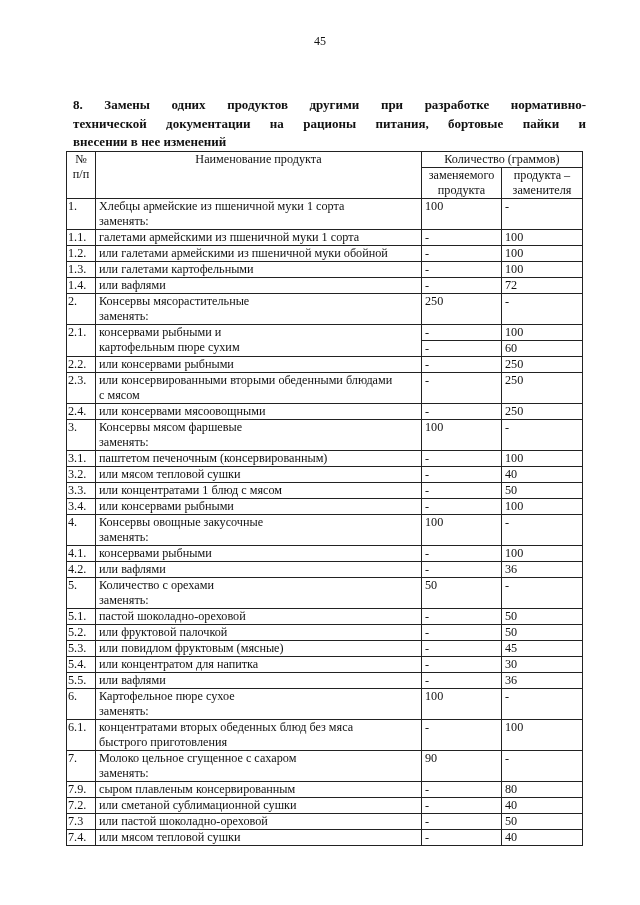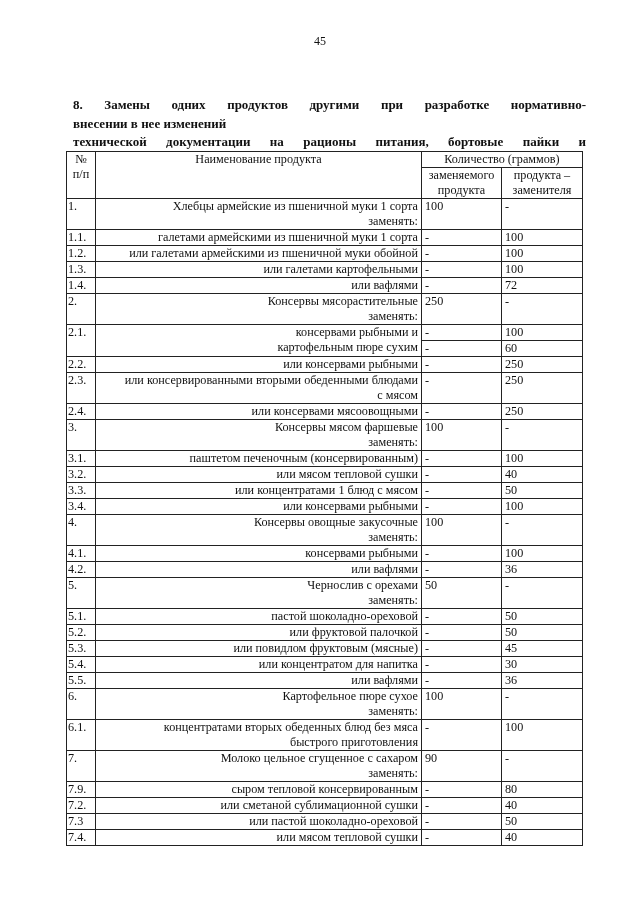--- a/index.html
+++ b/index.html
@@ -13,35 +13,35 @@
     .heading .line { display: block; text-align: justify; text-align-last: justify; }
     .heading .line.last { text-align-last: left; }
     table.subs { position: absolute; top: 151px; left: 66px; width: 516px;
                  border-collapse: collapse; table-layout: fixed; font-size: 12.2px; }
     table.subs td, table.subs th { border: 1px solid #222; padding: 0 3px; vertical-align: top;
                  font-weight: normal; line-height: 15px; }
     table.subs th { text-align: center; }
     col.c-num { width: 29px; } col.c-name { width: 326px; }
     col.c-a { width: 80px; } col.c-b { width: 81px; }
     .num { padding-left: 1px !important; }
-    td.name { padding-left: 5px; text-align: right; }
+    td.name { padding-left: 5px; }
     .sub-h { text-align: right; }
     tr.r1 td { height: 14px; }
     tr.r2 td { height: 29px; }
     .twoline span { display: block; }
   </style>
 </head>
 <body>
 
 <div class="page-number">45</div>
 
 <div class="heading">
   <span class="line">8. Замены одних продуктов другими при разработке нормативно-</span>
+  <span class="line">технической документации на рационы питания, бортовые пайки и</span>
   <span class="line last">внесении в нее изменений</span>
-  <span class="line">технической документации на рационы питания, бортовые пайки и</span>
 </div>
 
 <table class="subs">
   <colgroup>
       <col class="c-num">
       <col class="c-name">
       <col class="c-a">
       <col class="c-b">
     </colgroup>
   <thead>
@@ -215,21 +215,21 @@
         <td class="num">4.2.</td>
         <td class="name twoline">
           <span>или вафлями</span>
         </td>
         <td>-</td>
         <td>36</td>
       </tr>
       <tr class="r2">
         <td class="num">5.</td>
         <td class="name twoline">
-          <span>Чернослив с орехами</span>
+          <span>Количество с орехами</span>
           <span>заменять:</span>
         </td>
         <td>50</td>
         <td>-</td>
       </tr>
       <tr class="r1">
         <td class="num">5.1.</td>
         <td class="name twoline">
           <span>пастой шоколадно-ореховой</span>
         </td>
@@ -291,21 +291,21 @@
         <td class="name twoline">
           <span>Молоко цельное сгущенное с сахаром</span>
           <span>заменять:</span>
         </td>
         <td>90</td>
         <td>-</td>
       </tr>
       <tr class="r1">
         <td class="num">7.9.</td>
         <td class="name twoline">
-          <span>сыром тепловой консервированным</span>
+          <span>сыром плавленым консервированным</span>
         </td>
         <td>-</td>
         <td>80</td>
       </tr>
       <tr class="r1">
         <td class="num">7.2.</td>
         <td class="name twoline">
           <span>или сметаной сублимационной сушки</span>
         </td>
         <td>-</td>

